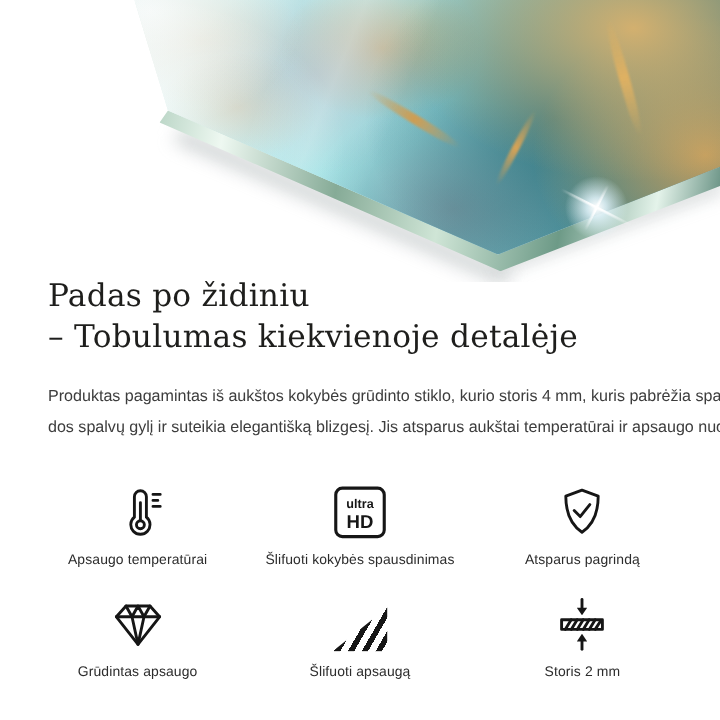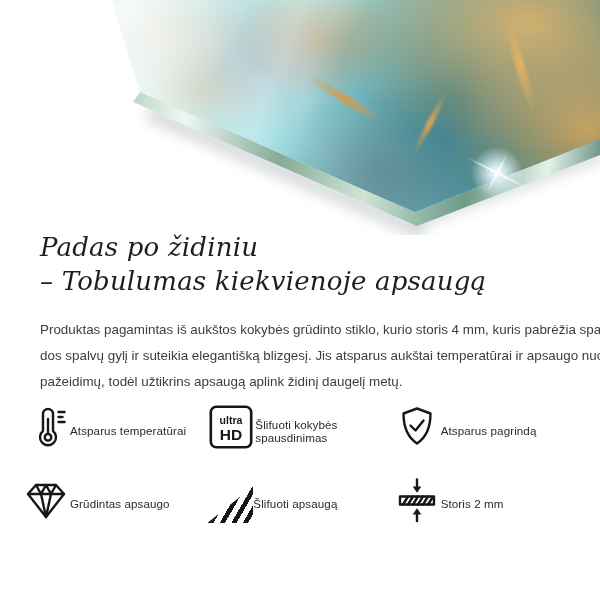--- a/index.html
+++ b/index.html
@@ -47,27 +47,27 @@
   .sparkle{position:absolute;left:465px;top:141px;width:64px;height:64px;pointer-events:none;}
   .sparkle .glow{position:absolute;inset:0;
     background:radial-gradient(circle,#ffffff 0%,rgba(226,244,252,0.85) 18%,rgba(226,244,252,0) 58%);}
   .sparkle .ray{position:absolute;left:50%;top:50%;height:2.4px;border-radius:2px;filter:blur(0.4px);
     background:linear-gradient(to right,rgba(255,255,255,0),#ffffff 45%,#ffffff 55%,rgba(255,255,255,0));}
   .sparkle .ray.r1{width:66px;transform:translate(-50%,-50%) rotate(27deg);}
   .sparkle .ray.r2{width:42px;transform:translate(-50%,-50%) rotate(117deg);}
   
   .content{position:absolute;left:40px;right:36px;top:230px;}
   h1{margin:0;font-family:"DejaVu Serif","Liberation Serif",serif;font-weight:400;
-     font-size:26px;line-height:34px;color:#1e1e1c;letter-spacing:0.2px;font-style:italic;}
+     font-size:26px;line-height:34px;color:#1e1e1c;letter-spacing:0.2px;}
   .desc{margin-top:19px;font-size:13.4px;line-height:26px;color:#3d3d3d;}
   .desc div{white-space:nowrap;}
   
   .features{position:absolute;left:22px;right:22px;top:401px;
     display:grid;grid-template-columns:1fr 1fr 1fr;row-gap:21px;}
-  .feature{display:flex;flex-direction:row;align-items:center;}
+  .feature{display:flex;flex-direction:column;align-items:center;}
   .feature .icon-box{height:52px;display:flex;align-items:center;justify-content:center;}
   .feature .label{margin-top:7px;font-size:11.6px;color:#2b2b2b;letter-spacing:0.1px;}
   .icon-svg{stroke:#161616;fill:none;stroke-width:2.4;stroke-linecap:round;stroke-linejoin:round;}
   .stripes{width:46px;height:38px;margin-top:8px;
     clip-path:polygon(0 100%,100% 3%,100% 100%);
     background:repeating-linear-gradient(120deg,#161616 0 4.5px,rgba(0,0,0,0) 4.5px 10px);}
   svg text{fill:#161616;stroke:none;font-family:"Liberation Sans",sans-serif;font-weight:bold;}
 </style>
 </head>
 <body>
@@ -83,40 +83,39 @@
   </div>
   <div class="sparkle">
     <div class="glow"></div>
       <div class="ray r1"></div>
       <div class="ray r2"></div>
   </div>
 </div>
 
 <div class="content">
   <h1><span>Padas po židiniu</span><br>
-    <span>– Tobulumas kiekvienoje apsaugą</span></h1>
+    <span>– Tobulumas kiekvienoje detalėje</span></h1>
   <div class="desc">
     <div>Produktas pagamintas iš aukštos kokybės grūdinto stiklo, kurio storis 4 mm, kuris pabrėžia spau-</div>
     <div>dos spalvų gylį ir suteikia elegantišką blizgesį. Jis atsparus aukštai temperatūrai ir apsaugo nuo</div>
-    <div>pažeidimų, todėl užtikrins apsaugą aplink židinį daugelį metų.</div>
   </div>
 </div>
 
 <div class="features">
 
   <div class="feature">
     <div class="icon-box">
       <svg class="icon-svg" width="48" height="48" viewBox="0 0 48 48">
         <path d="M21 11 a5 5 0 0 1 10 0 v17 a8 8 0 1 1 -10 0 Z"></path>
         <line x1="26" y1="16" x2="26" y2="30"></line>
         <circle cx="26" cy="34.3" r="3.3"></circle>
         <path d="M36.5 9 h6 M36.5 14 h4 M36.5 19 h6"></path>
       </svg>
     </div>
-    <div class="label">Atsparus temperatūrai</div>
+    <div class="label">Apsaugo temperatūrai</div>
   </div>
 
   <div class="feature">
     <div class="icon-box">
       <svg class="icon-svg" width="48" height="48" viewBox="0 0 48 48">
         <rect x="3.8" y="3.8" width="40.4" height="40.4" rx="5.5" stroke-width="2.6"></rect>
         <text x="24" y="20.5" text-anchor="middle" font-size="10.5">ultra</text>
         <text x="24" y="37" text-anchor="middle" font-size="15.5">HD</text>
       </svg>
     </div>

